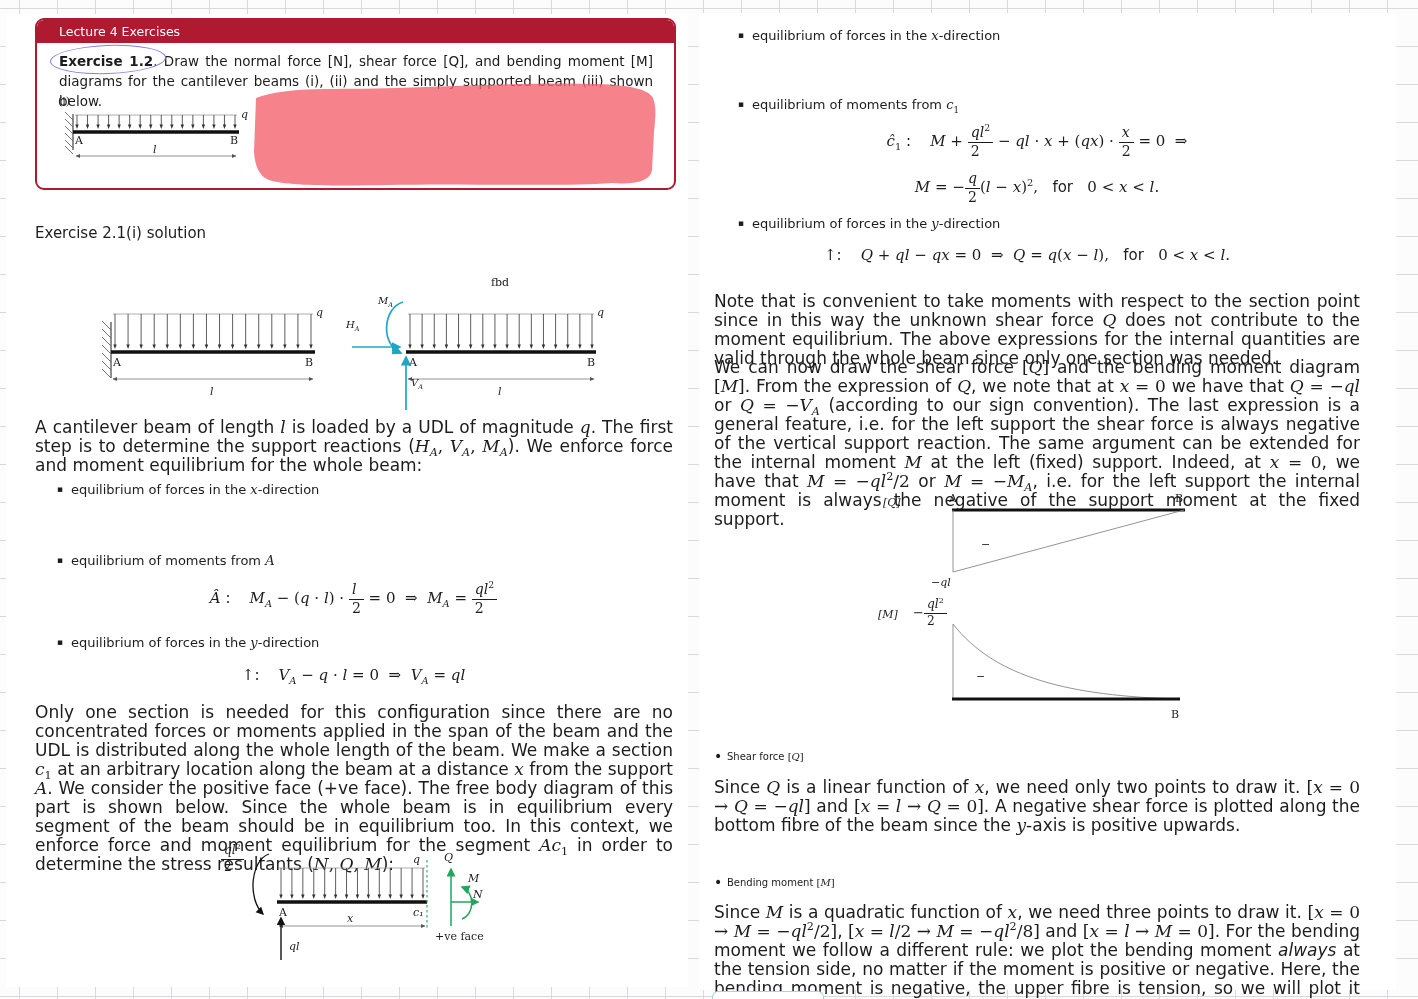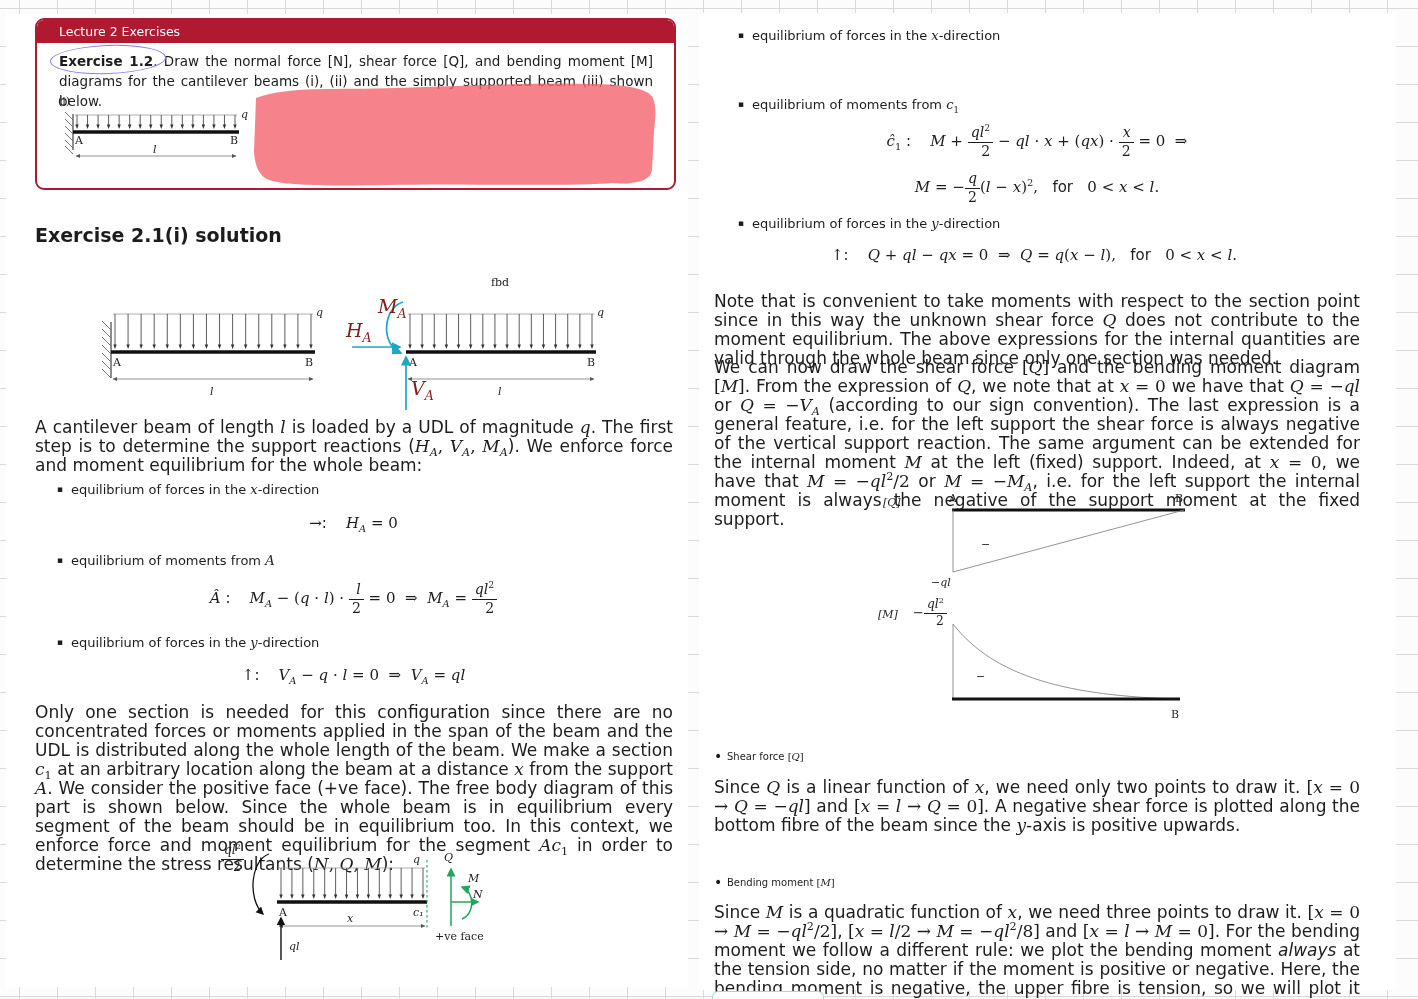--- a/index.html
+++ b/index.html
@@ -19,47 +19,47 @@
   .para{position:absolute;font-size:17px;line-height:19px;text-align:justify;}
   .bullet{position:absolute;font-size:13px;line-height:17px;}
   .bullet::before{content:"▪";position:absolute;left:-14px;top:0px;font-size:9px;}
   .rhead{position:absolute;font-size:10px;line-height:18px;}
   .rhead::before{content:"•";position:absolute;left:-13px;top:-1px;font-size:14px;}
   .eq{position:absolute;text-align:center;font-size:15px;white-space:pre;}
   .math{font-family:"DejaVu Serif","Liberation Serif",serif;font-style:normal;}
   .math i{font-style:italic;}
   .rm{font-family:"DejaVu Sans","Liberation Sans",sans-serif;font-style:normal;}
   sub,sup{font-size:0.66em;line-height:0;}
-  .frac{display:inline-block;vertical-align:middle;text-align:right;line-height:1.12;font-size:0.94em;}
+  .frac{display:inline-block;vertical-align:middle;text-align:left;line-height:1.12;font-size:0.94em;}
   .fr-n{display:block;padding:0 3px 1px;border-bottom:1px solid #1c1c1c;}
   .fr-d{display:block;padding:1px 3px 0;}
   
   #slide-box{position:absolute;left:29px;top:4px;width:637px;height:168px;
     border:2px solid #b01a31;border-radius:9px;background:#fff;overflow:hidden;}
   #slide-header{position:absolute;left:0;top:0;right:0;height:23px;background:#b01a31;
     color:#fff;font-size:12.5px;line-height:23px;padding-left:22px;border-radius:6px 6px 0 0;}
   #slide-text{position:absolute;left:22px;top:31px;width:594px;font-size:13.5px;line-height:20px;text-align:justify;}
   #exercise-ellipse{position:absolute;left:13px;top:25px;width:114px;height:27px;
     border:1.6px solid #8b7cf0;border-radius:50%;transform:rotate(-2deg);}
-  .headline{position:absolute;font-weight:bold;font-size:19px;}
+  .headline{position:absolute;font-weight:normal;font-size:15px;}
   
   .st{font-family:"DejaVu Serif","Liberation Serif",serif;font-size:11px;fill:#1c1c1c;}
   .sti{font-style:italic;}
-  .cyan-lbl{position:absolute;font-size:19px;color:#7f1d1d;}
+  .cyan-lbl{position:absolute;font-size:10px;color:#0f172a;}
   .mfrac-lbl{position:absolute;font-size:13px;color:#1c1c1c;}
   #teal-box{position:absolute;left:712px;top:991px;width:110px;height:8px;background:#fff;
     border:1.5px solid #a7d9d1;border-bottom:none;border-radius:6px 6px 0 0;}
 </style>
 </head>
 <body>
 
 <div class="page" id="page-left">
 
   <div id="slide-box">
-    <div id="slide-header">Lecture 2 Exercises</div>
+    <div id="slide-header">Lecture 4 Exercises</div>
     <div id="slide-text">
       <b>Exercise 1.2</b><span>. Draw the normal force [N], shear force [Q], and bending moment [M] diagrams for the cantilever beams (i), (ii) and the simply supported beam (iii) shown below.</span>
     </div>
     <div id="exercise-ellipse"></div>
 
     <svg class="abs" style="left:16px;top:72px;" width="205" height="94" viewBox="0 0 205 94">
       <defs>
         <marker id="f1d" markerWidth="6" markerHeight="6" refX="5" refY="2.5" orient="auto-start-reverse">
           <path d="M0,0L5.5,2.5L0,5Z" fill="#555"></path>
           </marker>
@@ -221,21 +221,20 @@
     <line x1="340" y1="146" x2="340" y2="93" stroke="#1ea7c4" stroke-width="1.7" marker-end="url(#aC)"></line>
   </svg>
 
   <div class="cyan-lbl" style="left:340px;top:305px;"><span class="math"><i>H</i><sub><i>A</i></sub></span></div>
   <div class="cyan-lbl" style="left:372px;top:281px;"><span class="math"><i>M</i><sub><i>A</i></sub></span></div>
   <div class="cyan-lbl" style="left:405px;top:363px;"><span class="math"><i>V</i><sub><i>A</i></sub></span></div>
 
   <div class="para" style="left:29px;top:404px;width:638px;">A cantilever beam of length <span class="math"><i>l</i></span> is loaded by a UDL of magnitude <span class="math"><i>q</i></span>. The first step is to determine the support reactions (<span class="math"><i>H</i><sub><i>A</i></sub>, <i>V</i><sub><i>A</i></sub>, <i>M</i><sub><i>A</i></sub></span>). We enforce force and moment equilibrium for the whole beam:</div>
 
   <div class="bullet" style="left:65px;top:467px;">equilibrium of forces in the <span class="math"><i>x</i></span>-direction</div>
-  <div class="eq" style="left:29px;top:500px;width:637px;"><span class="math">→<span class="rm">:    </span><i>H</i><sub><i>A</i></sub> = 0</span></div>
 
   <div class="bullet" style="left:65px;top:538px;">equilibrium of moments from <span class="math"><i>A</i></span></div>
   <div class="eq" style="left:29px;top:568px;width:637px;"><span class="math"><i>Â</i> <span class="rm">:    </span><i>M</i><sub><i>A</i></sub> − (<i>q</i> · <i>l</i>) · <span class="frac"><span class="fr-n"><i>l</i></span><span class="fr-d">2</span></span> = 0<span class="rm">  </span>⇒<span class="rm">  </span><i>M</i><sub><i>A</i></sub> = <span class="frac"><span class="fr-n"><i>q</i><i>l</i><sup>2</sup></span><span class="fr-d">2</span></span></span></div>
 
   <div class="bullet" style="left:65px;top:620px;">equilibrium of forces in the <span class="math"><i>y</i></span>-direction</div>
   <div class="eq" style="left:29px;top:652px;width:637px;"><span class="math">↑<span class="rm">:    </span><i>V</i><sub><i>A</i></sub> − <i>q</i> · <i>l</i> = 0<span class="rm">  </span>⇒<span class="rm">  </span><i>V</i><sub><i>A</i></sub> = <i>q</i><i>l</i></span></div>
 
   <div class="para" style="left:29px;top:689px;width:638px;">Only one section is needed for this configuration since there are no concentrated forces or moments applied in the span of the beam and the UDL is distributed along the whole length of the beam. We make a section <span class="math"><i>c</i><sub>1</sub></span> at an arbitrary location along the beam at a distance <span class="math"><i>x</i></span> from the support <span class="math"><i>A</i></span>. We consider the positive face (+ve face). The free body diagram of this part is shown below. Since the whole beam is in equilibrium every segment of the beam should be in equilibrium too. In this context, we enforce force and moment equilibrium for the segment <span class="math"><i>A</i><i>c</i><sub>1</sub></span> in order to determine the stress resultants (<span class="math"><i>N</i>, <i>Q</i>, <i>M</i></span>):</div>
 
   <svg class="abs" style="left:209px;top:818px;" width="270" height="135" viewBox="0 0 270 135">
@@ -306,21 +305,21 @@
 
 <div class="page" id="page-right">
 
   <div class="bullet" style="left:53px;top:14px;">equilibrium of forces in the <span class="math"><i>x</i></span>-direction</div>
 
   <div class="bullet" style="left:53px;top:83px;">equilibrium of moments from <span class="math"><i>c</i><sub>1</sub></span></div>
   <div class="eq" style="left:15px;top:112px;width:646px;"><span class="math"><i>ĉ</i><sub>1</sub> <span class="rm">:    </span><i>M</i> + <span class="frac"><span class="fr-n"><i>q</i><i>l</i><sup>2</sup></span><span class="fr-d">2</span></span> − <i>q</i><i>l</i> · <i>x</i> + (<i>q</i><i>x</i>) · <span class="frac"><span class="fr-n"><i>x</i></span><span class="fr-d">2</span></span> = 0<span class="rm">  </span>⇒</span></div>
   <div class="eq" style="left:15px;top:158px;width:646px;"><span class="math"><i>M</i> = −<span class="frac"><span class="fr-n"><i>q</i></span><span class="fr-d">2</span></span>(<i>l</i> − <i>x</i>)<sup>2</sup>,<span class="rm">   for   </span>0 &lt; <i>x</i> &lt; <i>l</i>.</span></div>
 
   <div class="bullet" style="left:53px;top:202px;">equilibrium of forces in the <span class="math"><i>y</i></span>-direction</div>
-  <div class="eq" style="left:12px;top:233px;width:646px;text-align:center;"><span class="math">↑<span class="rm">:    </span><i>Q</i> + <i>q</i><i>l</i> − <i>q</i><i>x</i> = 0<span class="rm">  </span>⇒<span class="rm">  </span><i>Q</i> = <i>q</i>(<i>x</i> − <i>l</i>),<span class="rm">   for   </span>0 &lt; <i>x</i> &lt; <i>l</i>.</span></div>
+  <div class="eq" style="left:5px;top:233px;width:646px;text-align:center;"><span class="math">↑<span class="rm">:    </span><i>Q</i> + <i>q</i><i>l</i> − <i>q</i><i>x</i> = 0<span class="rm">  </span>⇒<span class="rm">  </span><i>Q</i> = <i>q</i>(<i>x</i> − <i>l</i>),<span class="rm">   for   </span>0 &lt; <i>x</i> &lt; <i>l</i>.</span></div>
 
   <div class="para" style="left:15px;top:279px;width:646px;">Note that is convenient to take moments with respect to the section point since in this way the unknown shear force <span class="math"><i>Q</i></span> does not contribute to the moment equilibrium. The above expressions for the internal quantities are valid through the whole beam since only one section was needed.</div>
   <div class="para" style="left:15px;top:345px;width:646px;">We can now draw the shear force <span class="math">[<i>Q</i>]</span> and the bending moment diagram <span class="math">[<i>M</i>]</span>. From the expression of <span class="math"><i>Q</i></span>, we note that at <span class="math"><i>x</i> = 0</span> we have that <span class="math"><i>Q</i> = −<i>q</i><i>l</i></span> or <span class="math"><i>Q</i> = −<i>V</i><sub><i>A</i></sub></span> (according to our sign convention). The last expression is a general feature, i.e. for the left support the shear force is always negative of the vertical support reaction. The same argument can be extended for the internal moment <span class="math"><i>M</i></span> at the left (fixed) support. Indeed, at <span class="math"><i>x</i> = 0</span>, we have that <span class="math"><i>M</i> = −<i>q</i><i>l</i><sup>2</sup>/2</span> or <span class="math"><i>M</i> = −<i>M</i><sub><i>A</i></sub></span>, i.e. for the left support the internal moment is always the negative of the support moment at the fixed support.</div>
 
   <svg class="abs" style="left:176px;top:465px;" width="330" height="248" viewBox="0 0 330 248">
 
     <text class="st sti" x="8" y="28" font-size="19">[Q]</text>
     <text class="st" x="74" y="24" font-size="12.5">A</text>
     <text class="st" x="300" y="24" font-size="12.5">B</text>
     <line x1="77" y1="32" x2="310" y2="32" stroke="#111" stroke-width="2.8"></line>

